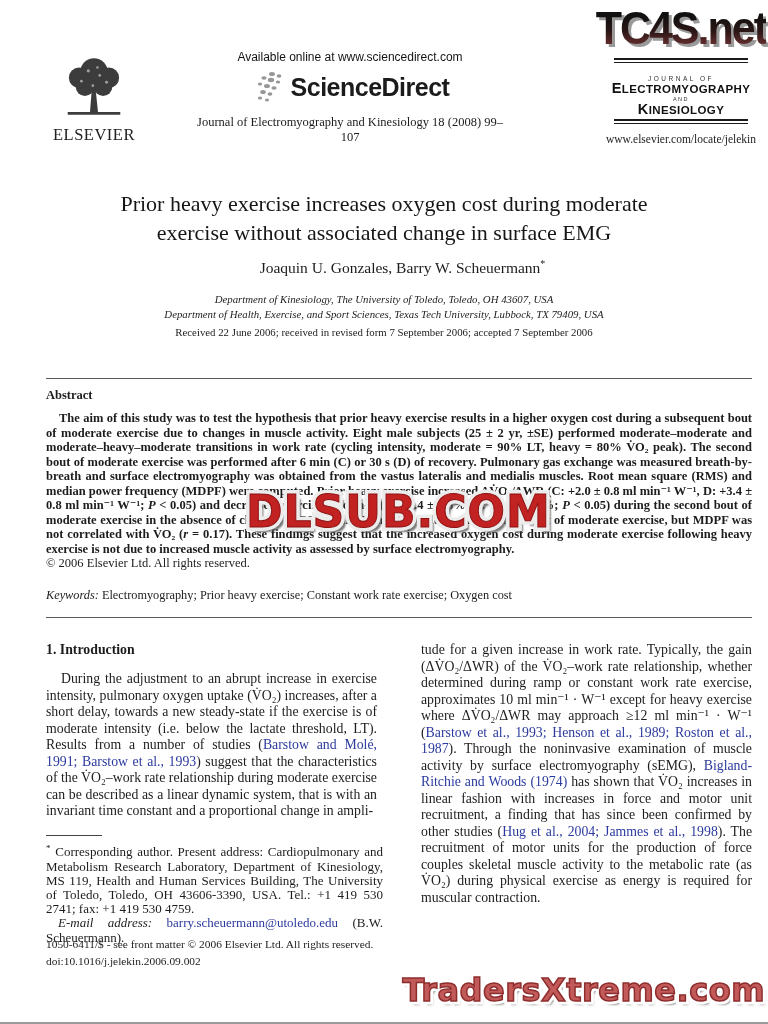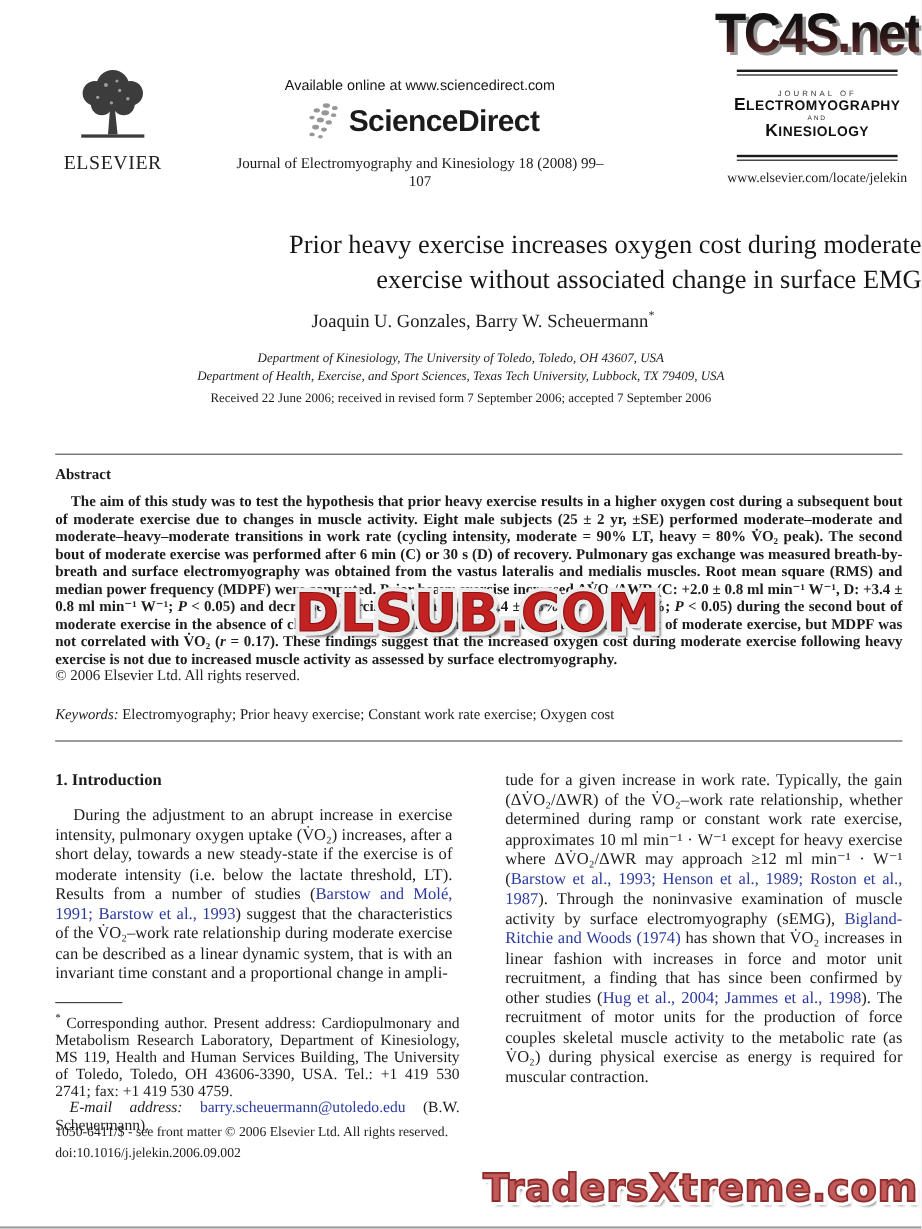--- a/index.html
+++ b/index.html
@@ -8,29 +8,29 @@
     position:relative; width:768px; height:1024px; background:#ffffff;
     font-family:"Liberation Serif","DejaVu Serif",serif; color:#1c1c1c;
     overflow:hidden; margin:0 auto;
   }
   .page::after { content:""; position:absolute; left:0; right:0; bottom:0; height:2px; background:#9a9a9a; }
 
   
   .elsevier { position:absolute; left:44px; top:56px; width:100px; text-align:center; }
   .els-text { font-size:16.5px; letter-spacing:0.5px; margin-top:1px; color:#222; }
 
-  .head-center { position:absolute; left:190px; top:64px; width:320px; text-align:center; }
+  .head-center { position:absolute; left:190px; top:50px; width:320px; text-align:center; }
   .avail { font-family:"Liberation Sans","DejaVu Sans",sans-serif; font-size:12px; color:#141414; }
   .sd-row { margin-top:4px; display:flex; align-items:center; justify-content:center; gap:2px; height:38px; }
   .sd-text { font-family:"Liberation Sans","DejaVu Sans",sans-serif; font-size:25px; font-weight:600; letter-spacing:-0.5px; color:#1b1b1b; }
   .jref { margin-top:9px; font-size:12.5px; color:#1b1b1b; }
 
   .head-right { position:absolute; left:600px; top:58px; width:162px; text-align:center; font-family:"Liberation Sans","DejaVu Sans",sans-serif; }
   .dbl-rule { height:5px; border-top:2px solid #1a1a1a; border-bottom:1px solid #1a1a1a; margin:0 14px; }
-  .jlogo { margin:12px 0 13px; }
+  .jlogo { margin:12px 0 3px; }
   .j-of  { font-size:6.5px; letter-spacing:2.5px; color:#333; }
   .j-main { font-size:11.5px; font-weight:600; letter-spacing:0.4px; color:#111; line-height:12px; }
   .j-main::first-letter { font-size:14.5px; }
   .j-and { font-size:5.5px; letter-spacing:1.5px; color:#333; margin:1px 0; }
   .jurl { margin-top:9px; font-size:11.5px; font-family:"Liberation Serif","DejaVu Serif",serif; color:#1b1b1b; }
 
   
   .wm-tc4s { position:absolute; top:2px; right:2px; width:210px; height:54px; }
   .wm-tc4s span {
     position:absolute; right:0; top:0; white-space:nowrap;
@@ -55,21 +55,21 @@
   .wm-traders { position:absolute; right:3px; top:971px; width:320px; height:48px; }
   .wm-traders span {
     position:absolute; right:0; top:0; white-space:nowrap;
     font-family:"DejaVu Sans","Liberation Sans",sans-serif; font-weight:800;
     font-size:32px; letter-spacing:0.5px;
   }
   .tx-back { -webkit-text-stroke:7px #ffffff; color:#fff; text-shadow:3px 4px 2px rgba(105,105,105,0.65); }
   .tx-front { color:#c25a5a; -webkit-text-stroke:1.5px #8e2d2d; }
 
   
-  .title { position:absolute; top:189px; left:0; width:768px; text-align:right;
+  .title { position:absolute; top:189px; left:0; width:768px; text-align:center;
            font-size:22px; font-weight:400; line-height:29px; margin:0; color:#161616; }
   .authors { position:absolute; top:258px; left:0; width:768px; text-align:center; font-size:15.5px;padding-left:37px; }
   .amark { font-size:10px; }
   .affils { position:absolute; top:292px; left:0; width:768px; text-align:center;
             font-style:italic; font-size:10.8px; line-height:14.5px; }
   .received { position:absolute; top:326px; left:0; width:768px; text-align:center; font-size:10.8px; }
 
   
   .rule { position:absolute; left:46px; width:706px; border-top:1px solid #5a5a5a; }
   .rule-1 { top:378px; }

